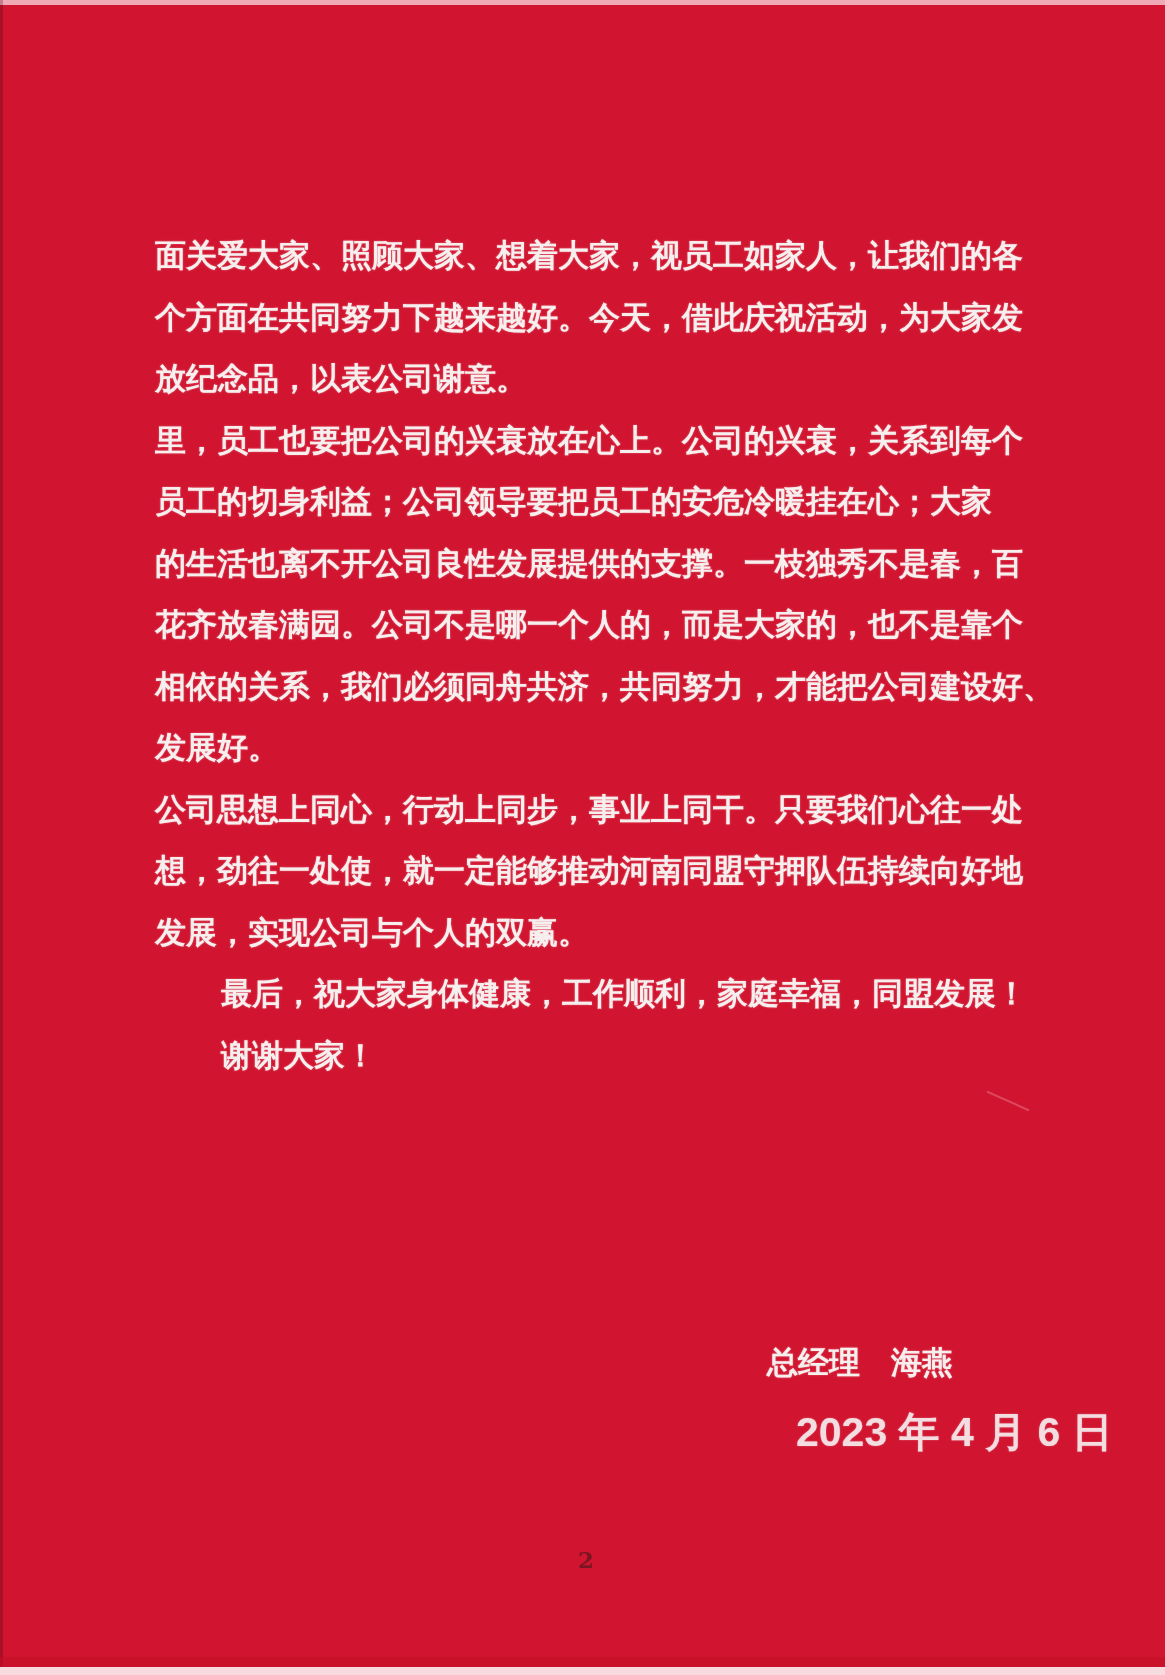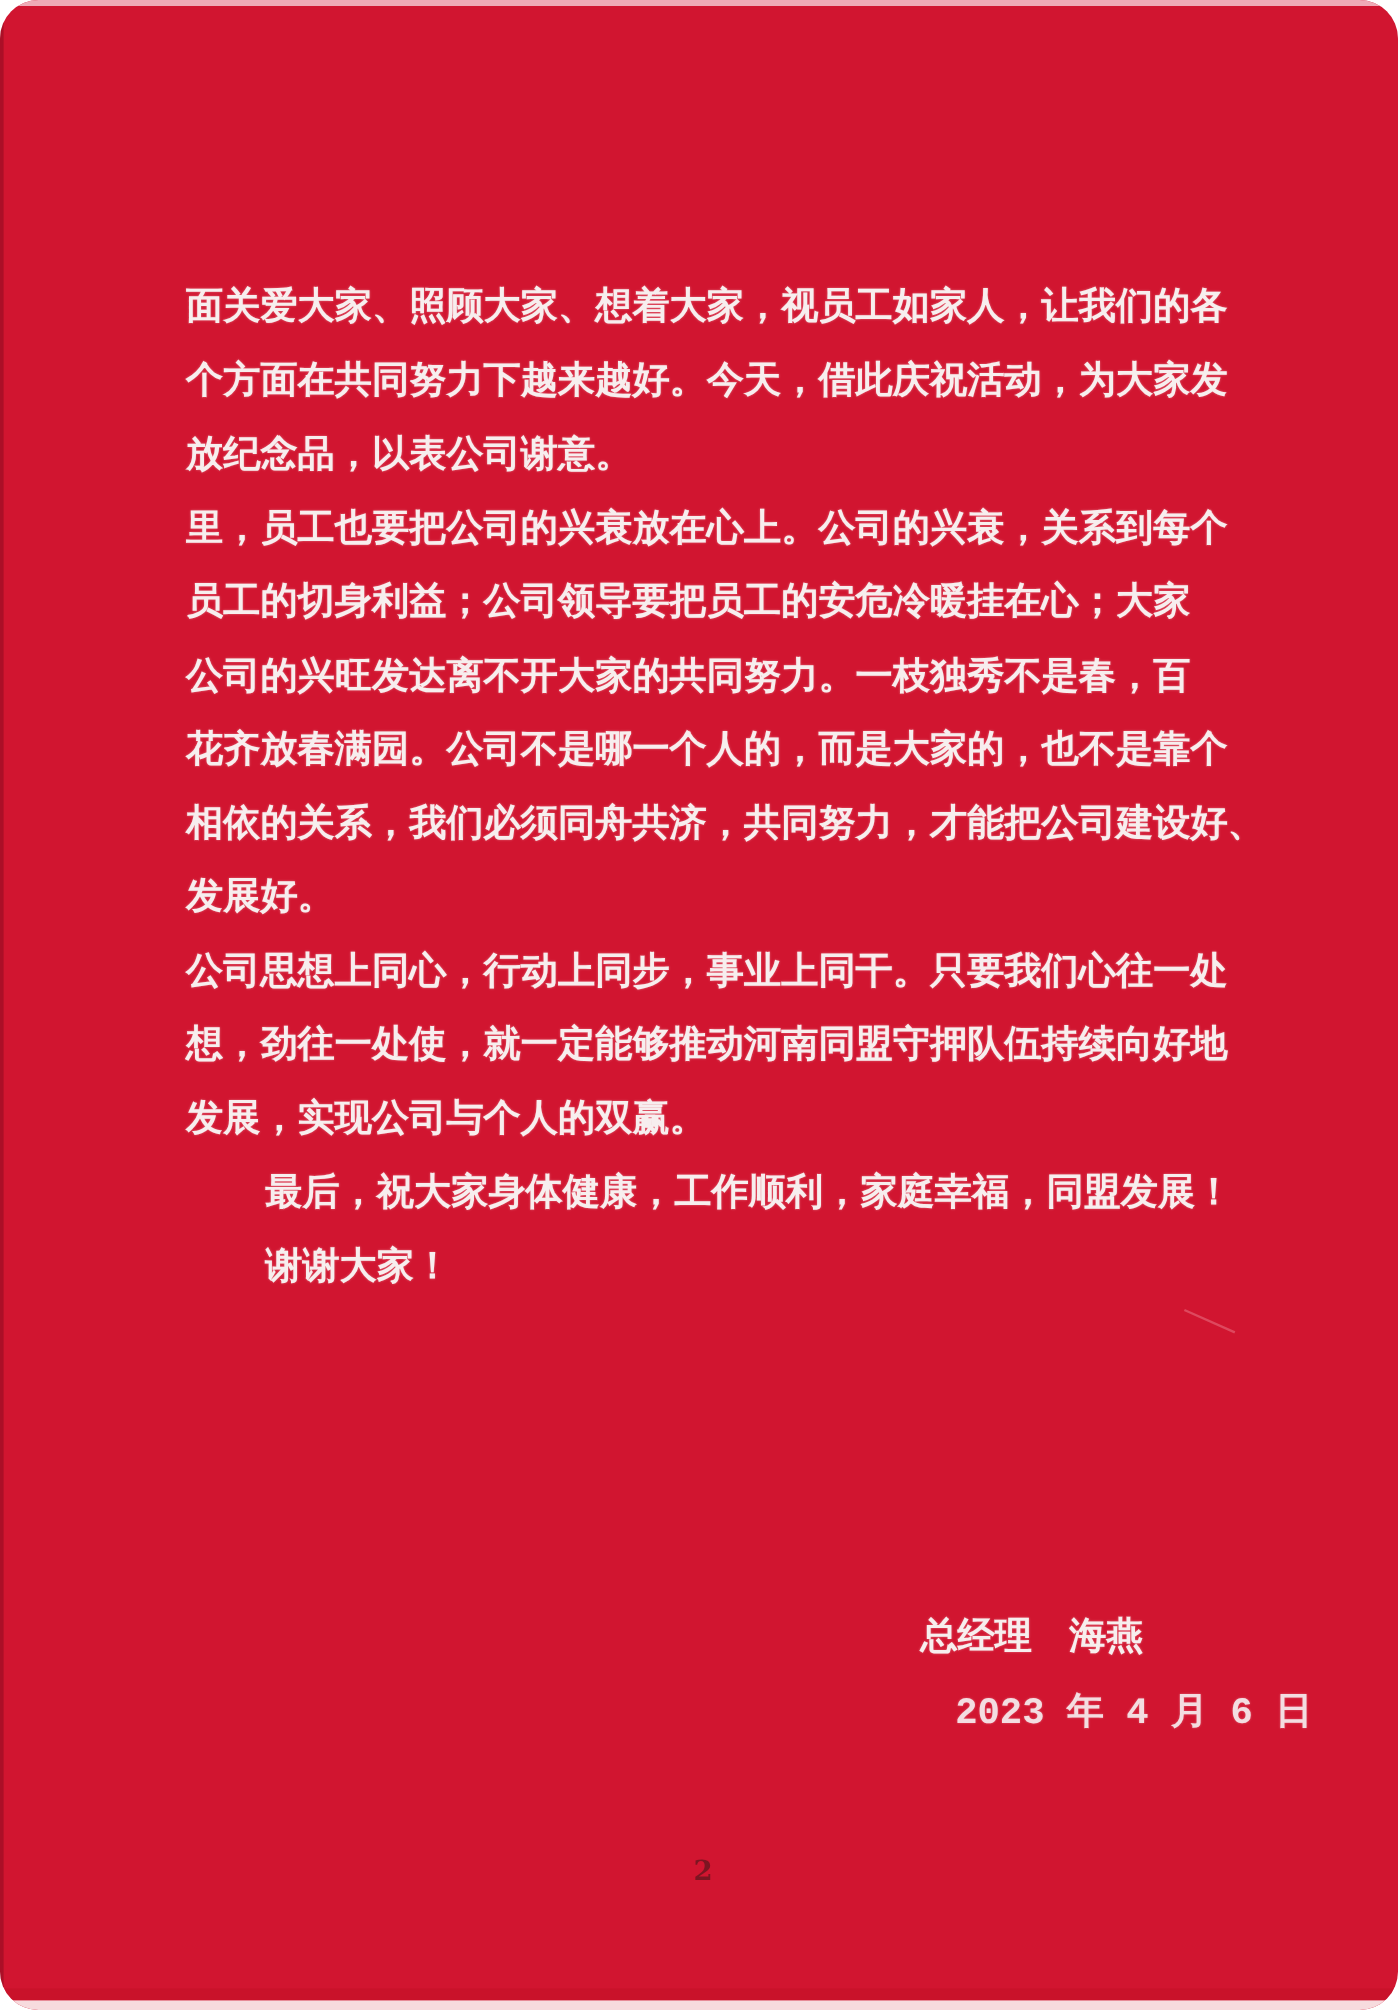--- a/index.html
+++ b/index.html
@@ -7,21 +7,20 @@
     padding: 0;
     background: #ffffff;
   }
   .page {
     position: relative;
     width: 1165px;
     height: 1675px;
     background: var(--page-red, #d11530);
     overflow: hidden;
     font-family: "DejaVu Sans", "Liberation Sans", sans-serif;
-    border-radius: 32px;
   }
   
   .strip-top {
     position: absolute;
     left: 0; top: 0;
     width: 100%; height: 5px;
     background: var(--strip-top, #efaab6);
   }
   .strip-bottom {
     position: absolute;
@@ -78,25 +77,25 @@
     font-weight: bold;
     color: var(--text-white, #f7eeee);
     white-space: nowrap;
     text-shadow: 0 0 2px rgba(255, 230, 230, 0.45);
     margin-left: 10px;
   }
   .date-line {
     position: absolute;
     left: 796px;
     top: 1405px;
-    font-size: 31px;
+    font-size: 41px;
     font-weight: bold;
     color: var(--date-pink, #f3dde1);
     white-space: nowrap;
-    font-family: Liberation Mono, monospace;
+    font-family: Liberation Sans, sans-serif;
     text-shadow: 0 0 2px rgba(255, 220, 225, 0.4);
   }
   .page-number {
     position: absolute;
     left: 578px;
     top: 1546px;
     font-size: 23px;
     font-weight: bold;
     color: var(--page-num-dark, #7c1522);
     font-family: "DejaVu Serif", "Liberation Serif", serif;
@@ -109,21 +108,21 @@
   <div class="strip-top"></div>
   <div class="edge-left"></div>
   <div class="scan-scratch"></div>
 
   <div class="body-text">
       <div class="text-line">面关爱大家、照顾大家、想着大家，视员工如家人，让我们的各</div>
       <div class="text-line">个方面在共同努力下越来越好。今天，借此庆祝活动，为大家发</div>
       <div class="text-line">放纪念品，以表公司谢意。</div>
       <div class="text-line">里，员工也要把公司的兴衰放在心上。公司的兴衰，关系到每个</div>
       <div class="text-line">员工的切身利益；公司领导要把员工的安危冷暖挂在心；大家</div>
-      <div class="text-line">公司的兴旺发达离不开大家的共同努力。一枝独秀不是春，百</div>
+      <div class="text-line">的生活也离不开公司良性发展提供的支撑。一枝独秀不是春，百</div>
       <div class="text-line">花齐放春满园。公司不是哪一个人的，而是大家的，也不是靠个</div>
       <div class="text-line">相依的关系，我们必须同舟共济，共同努力，才能把公司建设好、</div>
       <div class="text-line">发展好。</div>
       <div class="text-line">公司思想上同心，行动上同步，事业上同干。只要我们心往一处</div>
       <div class="text-line">想，劲往一处使，就一定能够推动河南同盟守押队伍持续向好地</div>
       <div class="text-line">发展，实现公司与个人的双赢。</div>
       <div class="text-line indent">最后，祝大家身体健康，工作顺利，家庭幸福，同盟发展！</div>
       <div class="text-line indent">谢谢大家！</div>
     </div>
 

